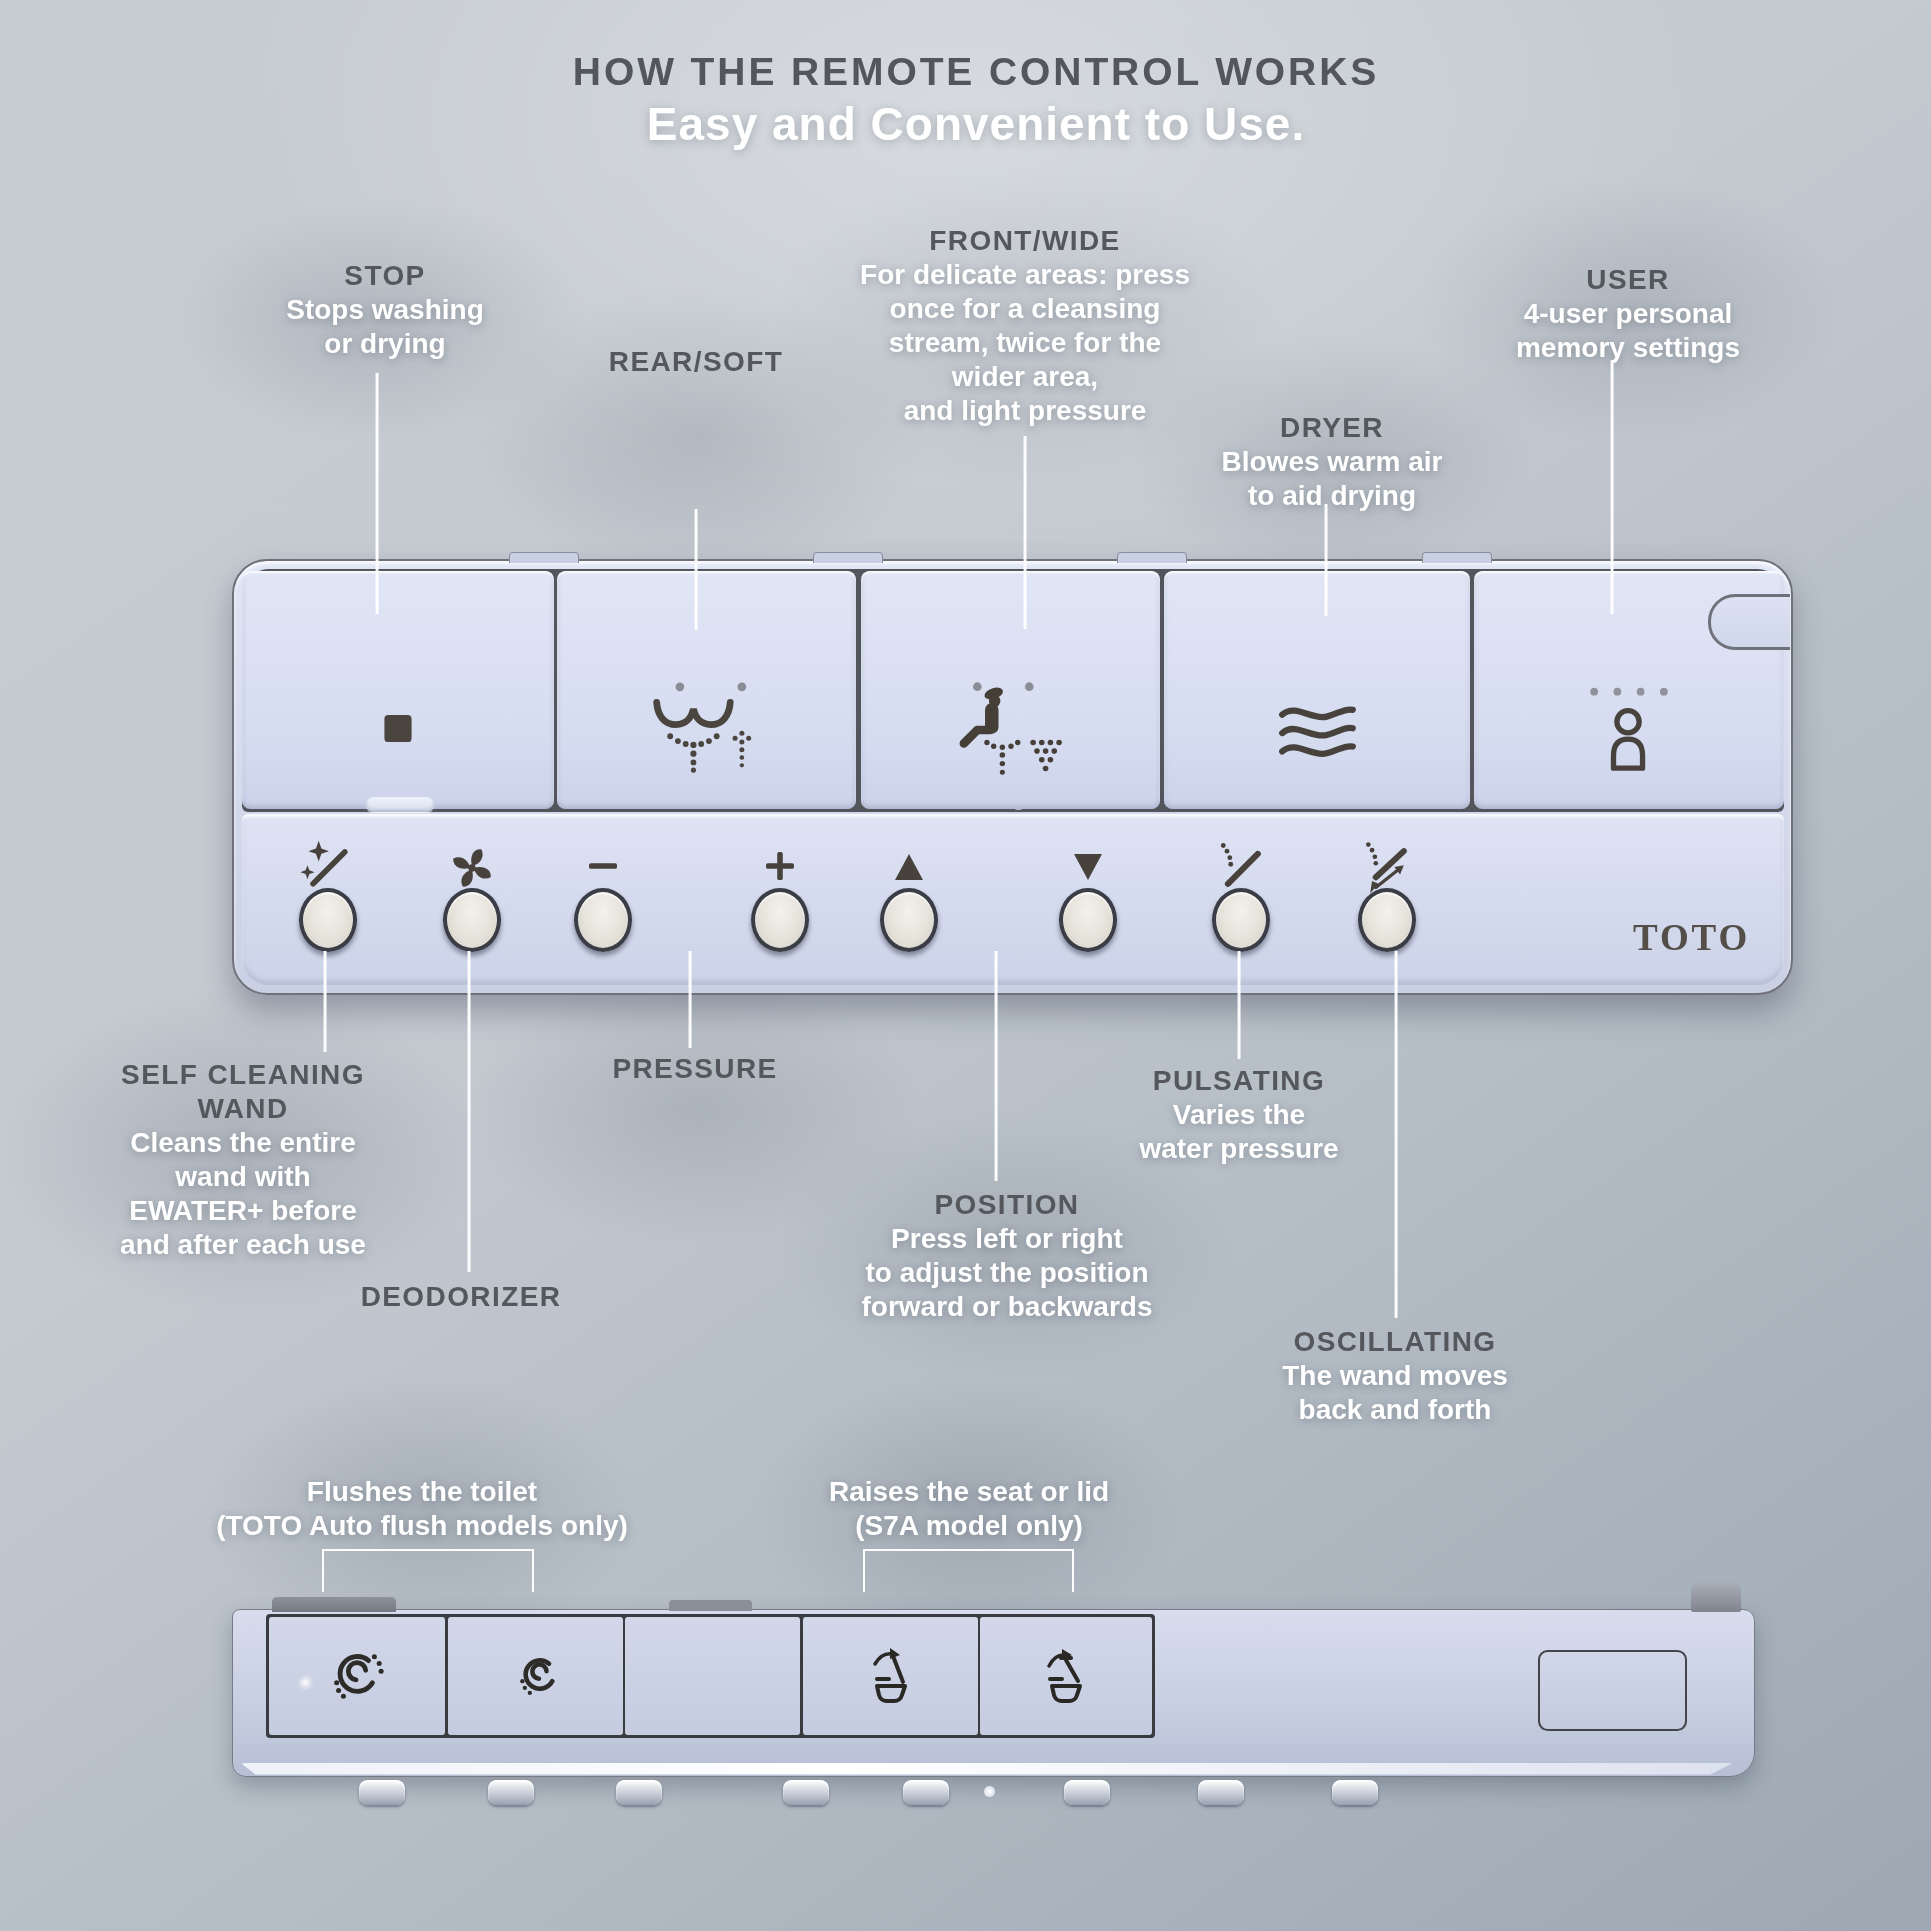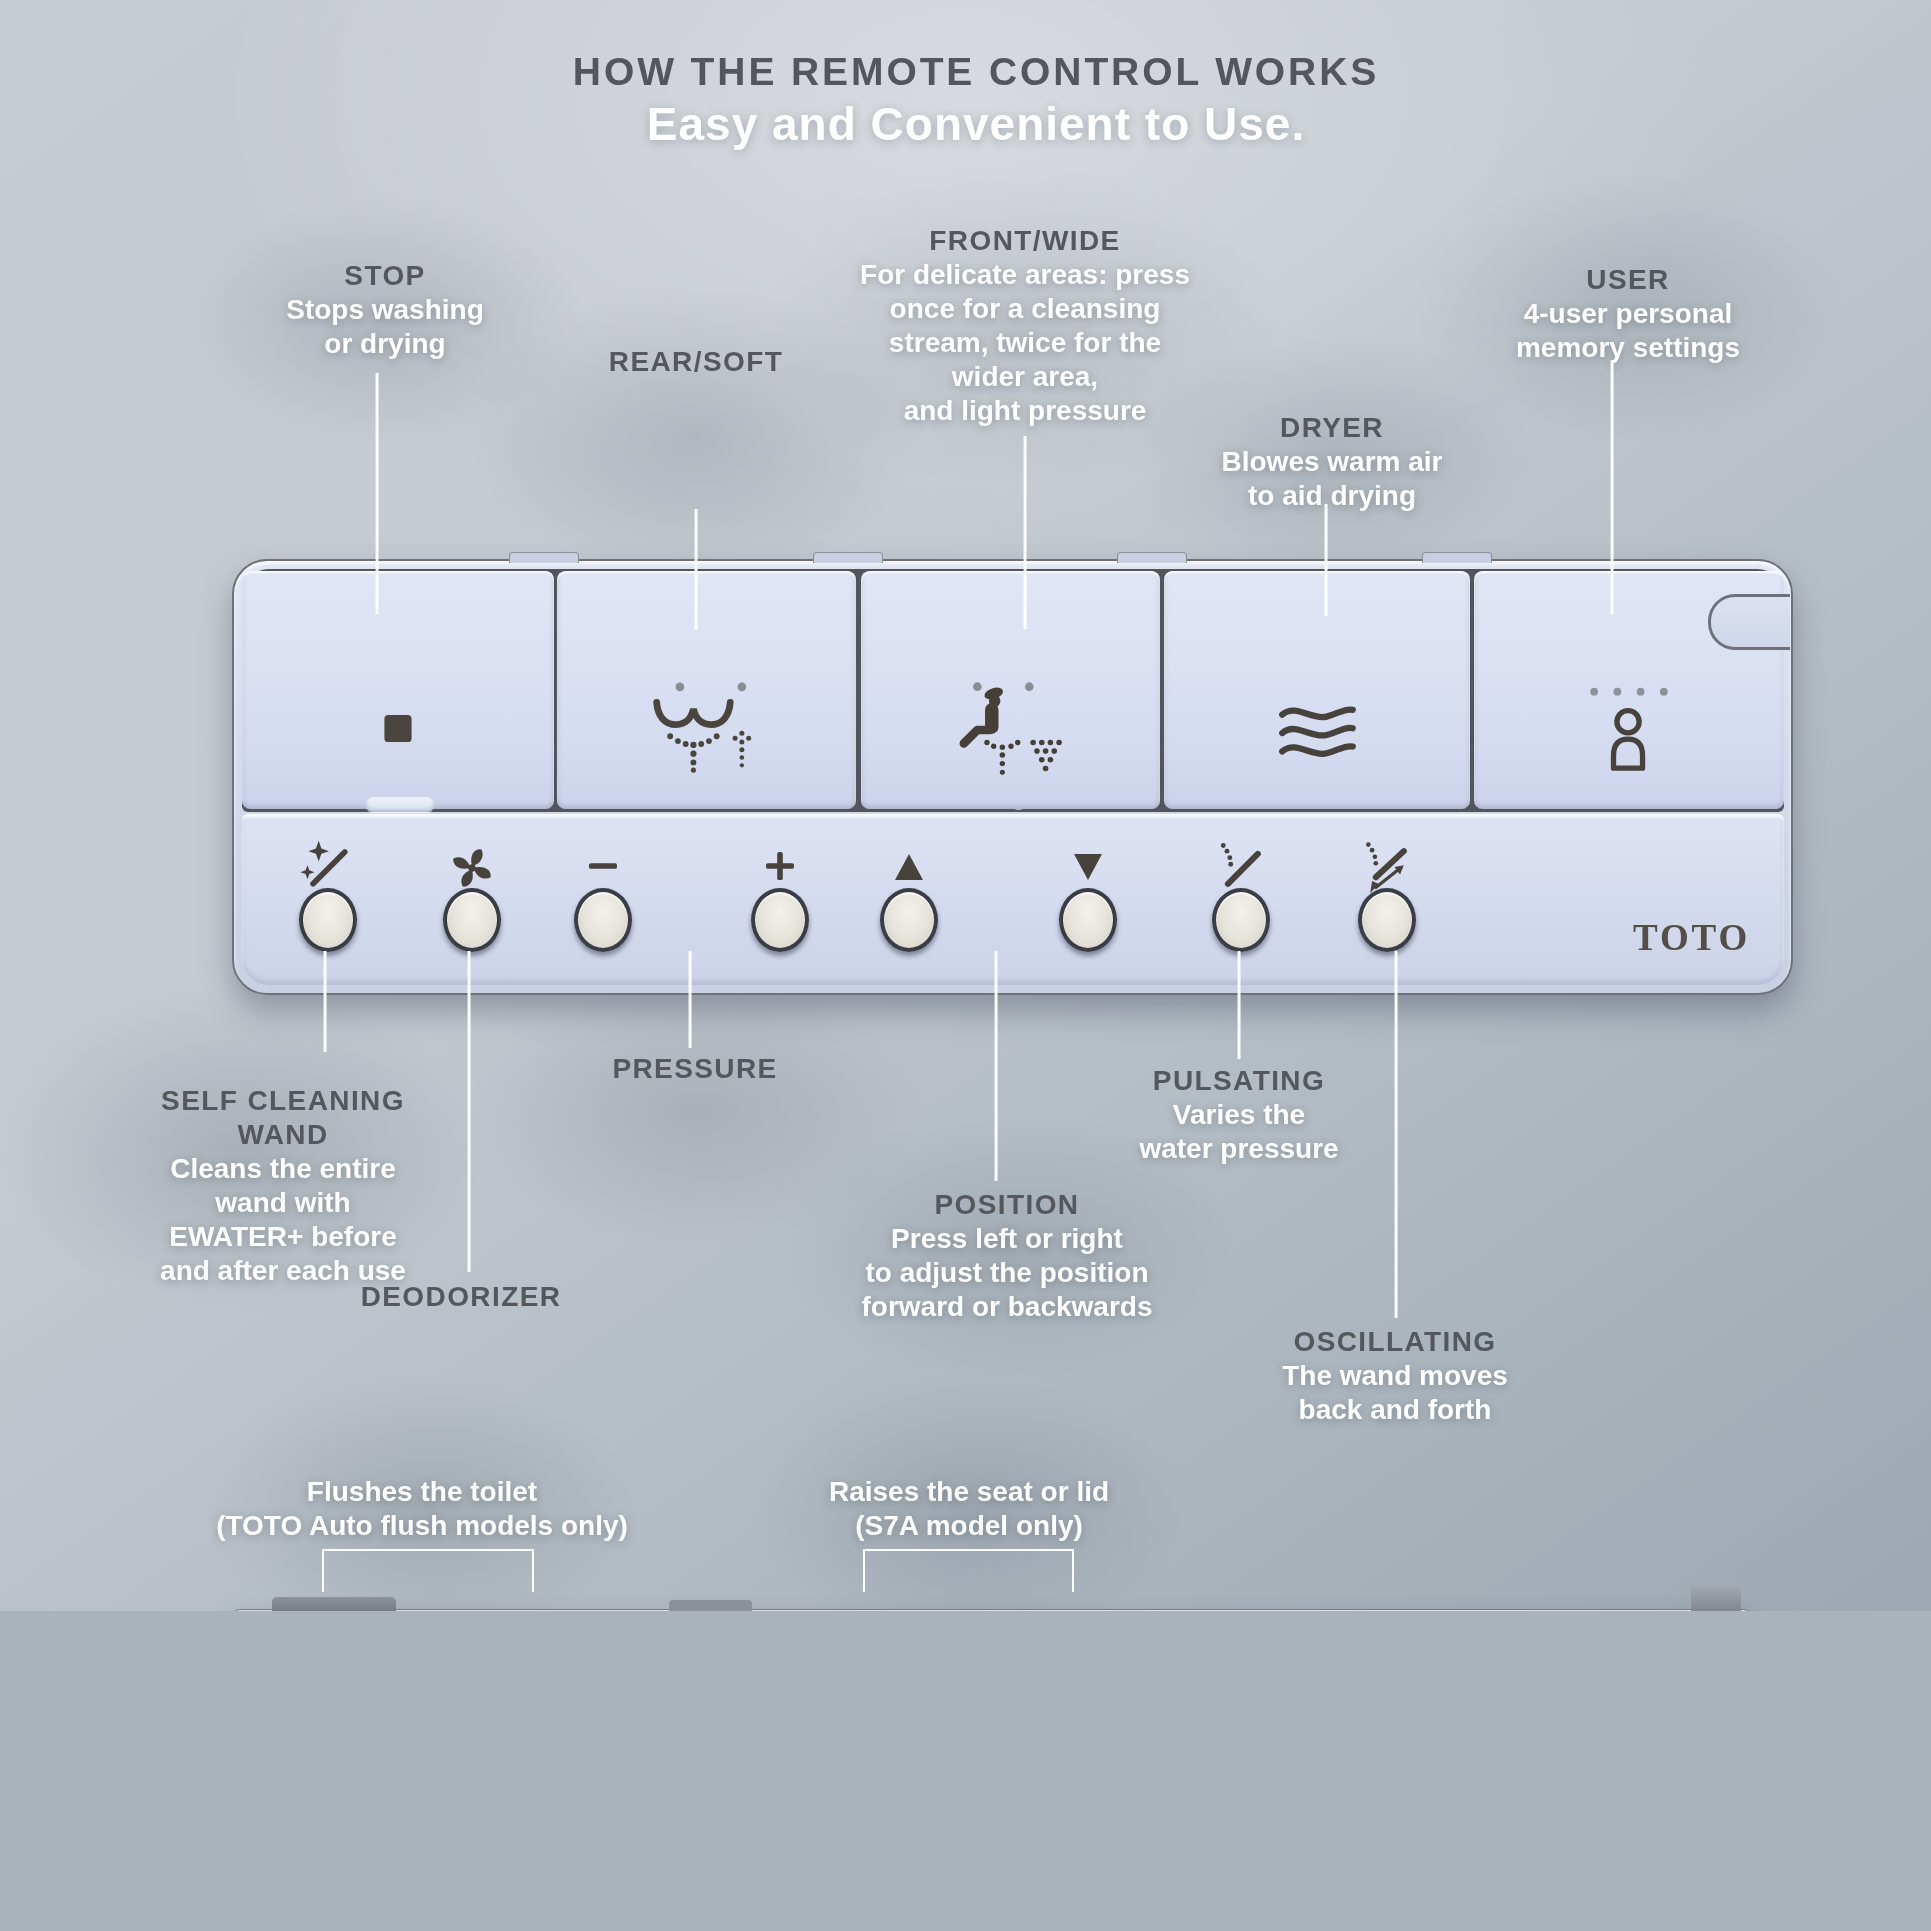--- a/index.html
+++ b/index.html
@@ -1,17 +1,17 @@
 <!DOCTYPE html>
 <html><head>
 <meta charset="utf-8">
 <style>
   html,body{margin:0;padding:0;background:#aab3bc;}
   #canvas{
-    position:relative;width:1931px;height:1611px;overflow:hidden;
+    position:relative;width:1931px;height:1931px;overflow:hidden;
     font-family:"Liberation Sans",sans-serif;
     background:
       radial-gradient(1159px 676px at 50% 6%, rgba(255,255,255,.30), rgba(255,255,255,0) 65%),
       radial-gradient(290px 174px at 383px 319px, rgba(70,80,95,.18), transparent 70%),
       radial-gradient(328px 212px at 697px 434px, rgba(70,80,95,.18), transparent 70%),
       radial-gradient(367px 232px at 1025px 328px, rgba(70,80,95,.16), transparent 70%),
       radial-gradient(290px 174px at 1330px 454px, rgba(70,80,95,.16), transparent 70%),
       radial-gradient(309px 193px at 1628px 309px, rgba(70,80,95,.16), transparent 70%),
       radial-gradient(348px 232px at 241px 1149px, rgba(70,80,95,.20), transparent 70%),
       radial-gradient(328px 193px at 695px 1110px, rgba(70,80,95,.16), transparent 70%),
@@ -298,21 +298,21 @@
     <div class="ob" style="left:369px;top:327px;"></div>
     <div class="ob" style="left:546px;top:327px;"></div>
     <div class="ob" style="left:675px;top:327px;"></div>
     <div class="ob" style="left:854px;top:327px;"></div>
     <div class="ob" style="left:1007px;top:327px;"></div>
     <div class="ob" style="left:1153px;top:327px;"></div>
 
     <div class="logo">TOTO</div>
   </div>
 
-  <div class="ann" style="left:243px;top:1084px;margin-left:40px;">
+  <div class="ann" style="left:243px;top:1058px;">
     <div class="hd">SELF CLEANING
 WAND</div>
     <div class="ds">Cleans the entire
 wand with
 EWATER+ before
 and after each use</div>
   </div>
   <div class="ann" style="left:695px;top:1052px;text-align:right;">
     <div class="hd">PRESSURE</div>
   </div>

